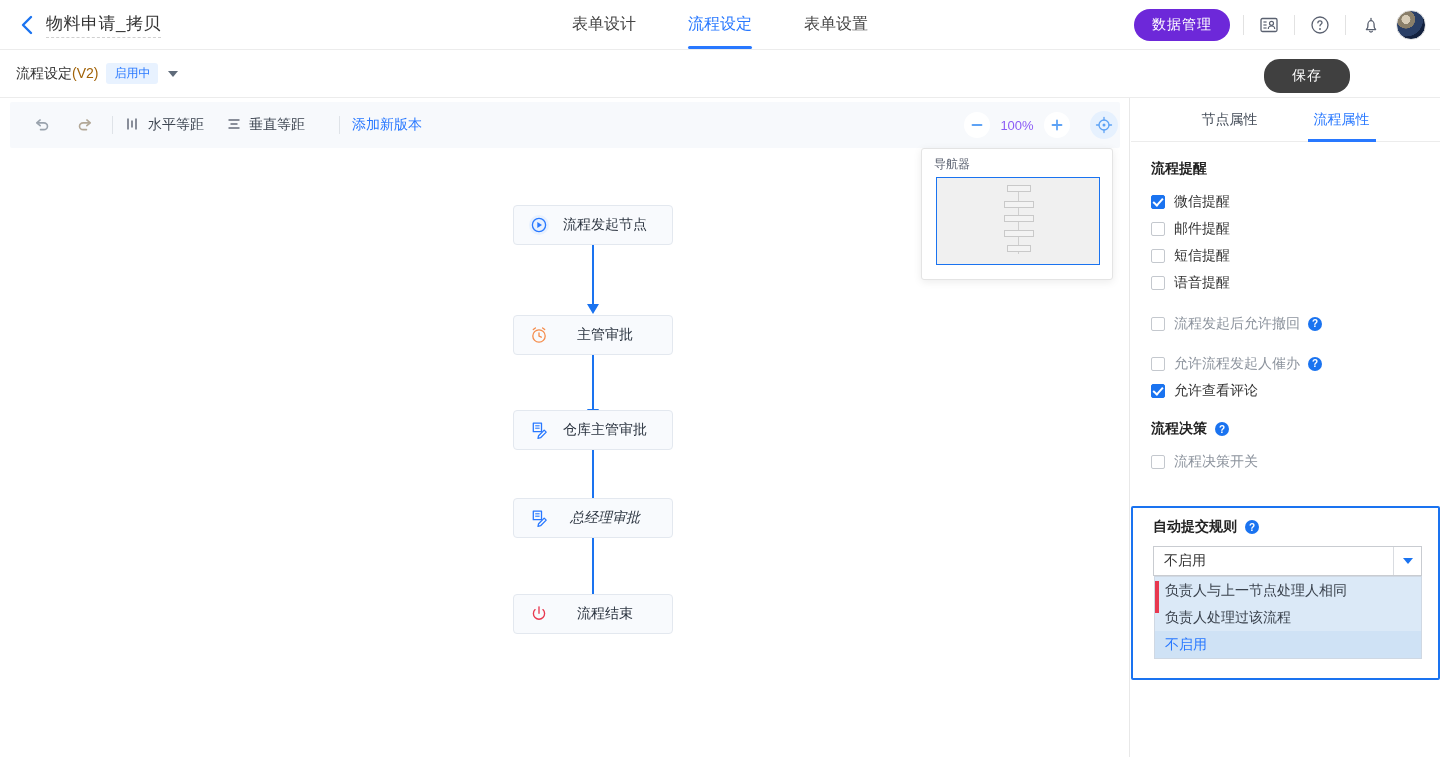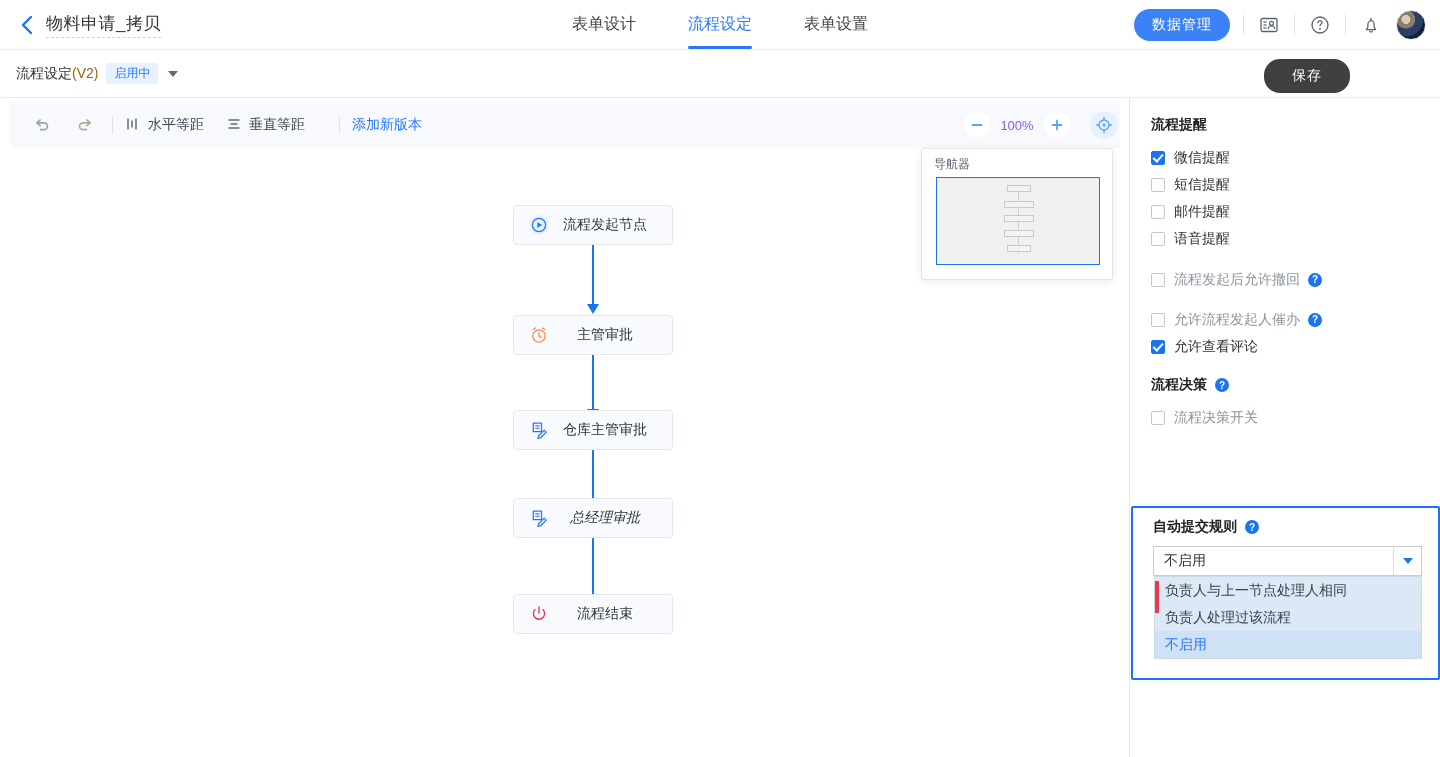--- a/index.html
+++ b/index.html
@@ -44,21 +44,21 @@
   .tab.active { color: #2878ff; }
   .tab.active::after {
     content: ""; position: absolute; left: 0; right: 0; bottom: 0;
     height: 3px; background: #2878ff; border-radius: 2px;
   }
   .top-right {
     position: absolute; right: 14px; top: 0; height: 49px;
     display: flex; align-items: center; gap: 0;
   }
   .btn-data {
-    background: #3b82f6; color: #fff; font-size: 14px;
+    background: #6d28d9; color: #fff; font-size: 14px;
     padding: 7px 18px; border-radius: 16px; border: none; cursor: pointer;
     letter-spacing: 1px;
   }
   .vdiv { width: 1px; height: 20px; background: #e2e2e2; margin: 0 13px; }
   .ticon { width: 24px; height: 24px; display: flex; align-items: center; justify-content: center; cursor: pointer; }
   .avatar {
     width: 30px; height: 30px; border-radius: 50%; margin-left: 13px;
     background: radial-gradient(circle at 32% 30%, #d8cdb8 0 16%, #8a7f6a 17% 33%, #2a3f66 34% 62%, #13213e 63% 100%);
     border: 1px solid #e6e6e6; cursor: pointer;
   }
@@ -426,37 +426,41 @@
       <div class="mini-line" style="top:10px; height:66px;"></div>
       <div class="mini-node" style="left:70px; top:7px;"></div>
       <div class="mini-node" style="left:70px; top:23px; width:30px; left:67px;"></div>
       <div class="mini-node" style="left:67px; top:37px; width:30px;"></div>
       <div class="mini-node" style="left:67px; top:52px; width:30px;"></div>
       <div class="mini-node" style="left:70px; top:67px;"></div>
     </div>
   </div>
 
   <div class="panel">
+    <div class="panel-tabs">
+      <div class="ptab">节点属性</div>
+      <div class="ptab active">流程属性</div>
+    </div>
 
     <div class="panel-body">
       <div class="sec-title">流程提醒</div>
 
       <div class="row rowrel">
         <span class="cb checked"></span>
         <span class="cb-label">微信提醒</span>
 
       </div>
       <div class="row rowrel">
         <span class="cb"></span>
-        <span class="cb-label">短信提醒</span>
+        <span class="cb-label">邮件提醒</span>
 
       </div>
       <div class="row rowrel">
         <span class="cb"></span>
-        <span class="cb-label">邮件提醒</span>
+        <span class="cb-label">短信提醒</span>
 
       </div>
       <div class="row rowrel">
         <span class="cb"></span>
         <span class="cb-label">语音提醒</span>
 
       </div>
 
       <div class="row gap" style="margin-top:14px">
         <span class="cb"></span>

